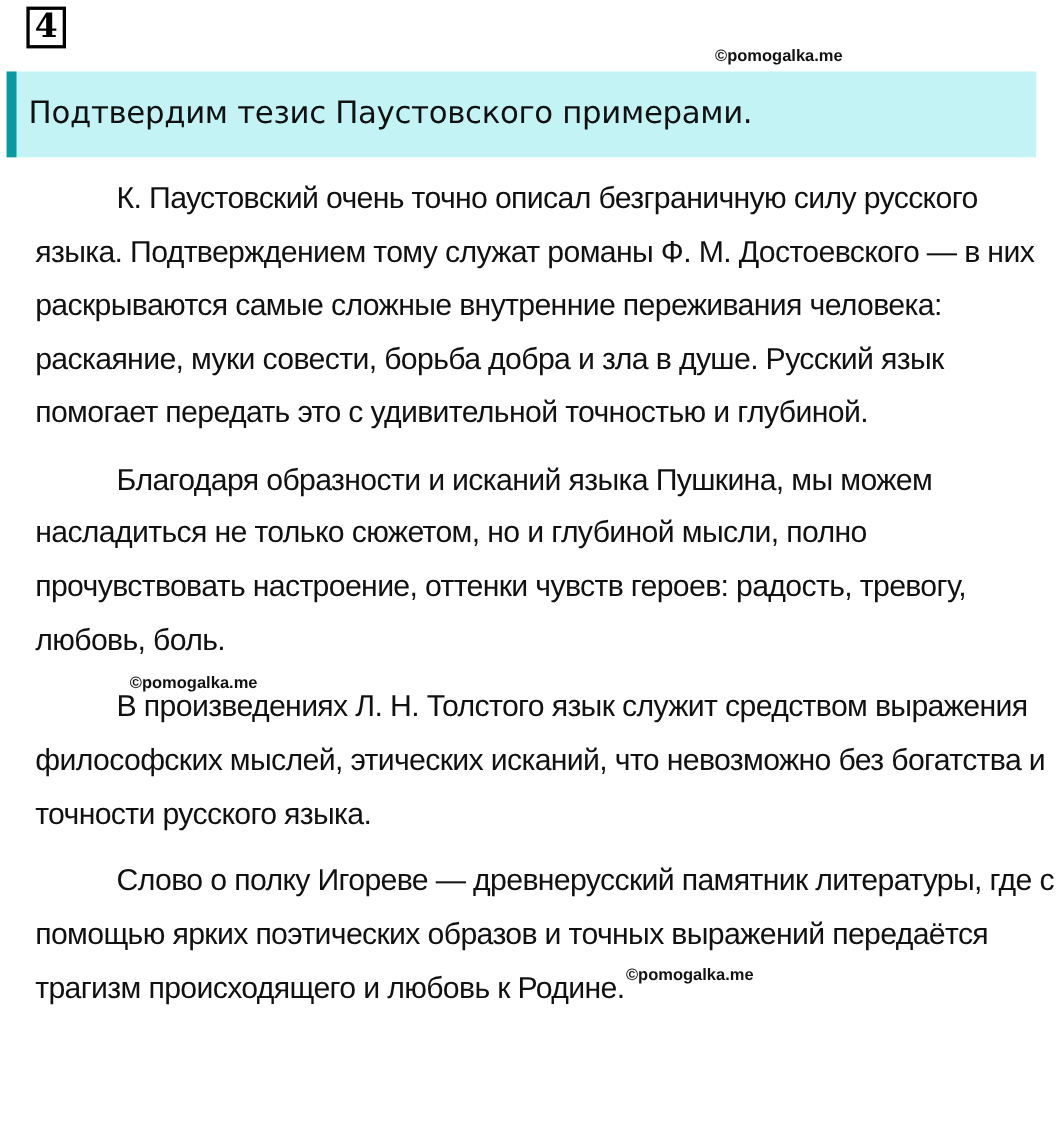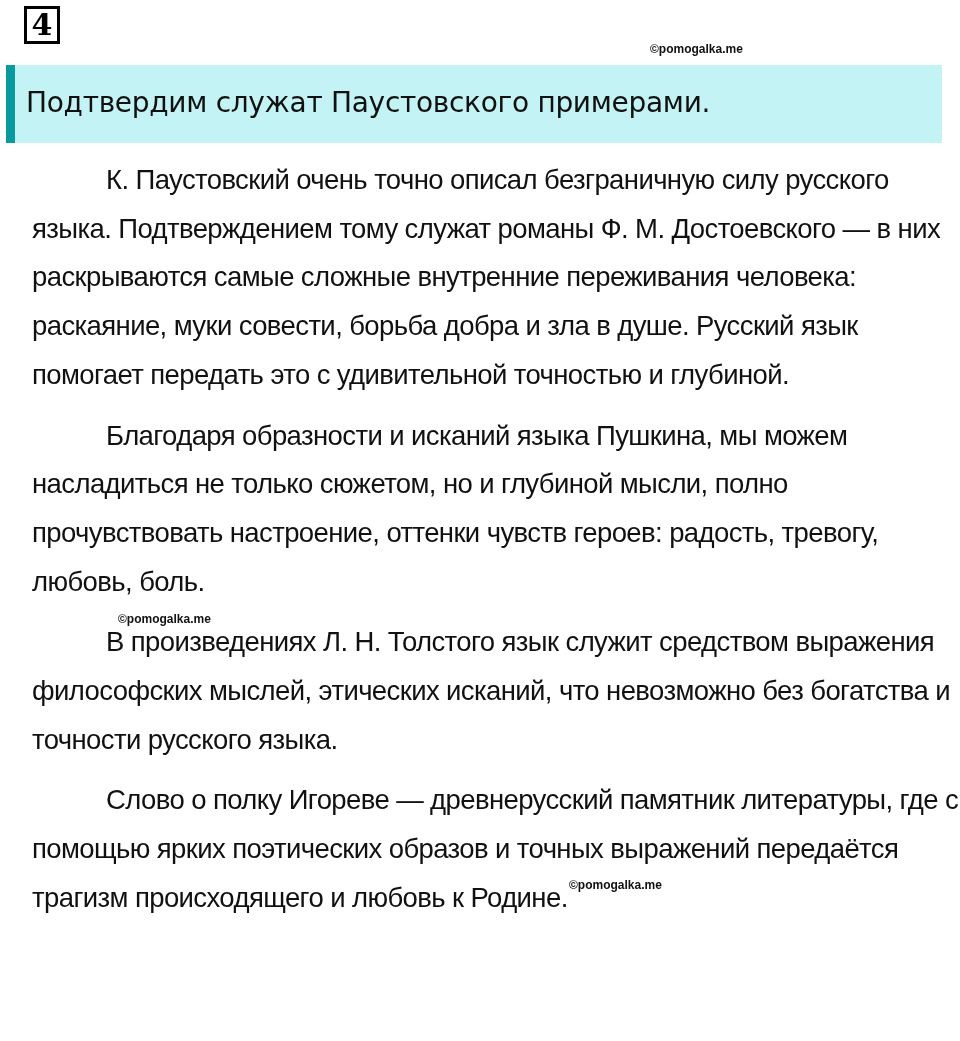--- a/index.html
+++ b/index.html
@@ -8,21 +8,21 @@
     font-family: "Liberation Sans", "DejaVu Sans", sans-serif; color: #111;
   }
   .num-box {
     position: absolute; left: 24px; top: 6px; width: 36px; height: 38px;
     border: 3px solid #000; box-sizing: border-box;
     font-family: "DejaVu Serif", "Liberation Serif", serif; font-weight: bold;
     font-size: 30px; line-height: 32px; text-align: center; color: #000;
   }
   .wm {
     position: absolute; font-family: "Liberation Sans", sans-serif; font-weight: bold;
-    font-size: 12px; color: #111; white-space: nowrap;
+    font-size: 15px; color: #111; white-space: nowrap;
   }
   .heading-bar {
     position: absolute; left: 6px; top: 65px; width: 936px; height: 78px;
     background: #c4f3f5; box-sizing: border-box;
   }
   .heading-accent {
     position: absolute; left: 0; top: 0; width: 9px; height: 100%; background: #079a9e;
   }
   .heading-text {
     position: absolute; left: 20px; top: 21px; font-size: 28px; color: #111;
@@ -37,21 +37,21 @@
 </style>
 </head>
 <body>
 
 <div class="num-box">4</div>
 
 <div class="wm" style="left:650px; top:42px;">©pomogalka.me</div>
 
 <div class="heading-bar">
   <div class="heading-accent"></div>
-  <div class="heading-text">Подтвердим служат Паустовского примерами.</div>
+  <div class="heading-text">Подтвердим тезис Паустовского примерами.</div>
 </div>
 
 <div class="content">
   <p class="para">К. Паустовский очень точно описал безграничную силу русского языка. Подтверждением тому служат романы Ф. М. Достоевского — в них раскрываются самые сложные внутренние переживания человека: раскаяние, муки совести, борьба добра и зла в душе. Русский язык помогает передать это с удивительной точностью и глубиной.</p>
   <p class="para">Благодаря образности и исканий языка Пушкина, мы можем насладиться не только сюжетом, но и глубиной мысли, полно прочувствовать настроение, оттенки чувств героев: радость, тревогу, любовь, боль.</p>
   <p class="para">В произведениях Л. Н. Толстого язык служит средством выражения философских мыслей, этических исканий, что невозможно без богатства и точности русского языка.</p>
   <p class="para">Слово о полку Игореве — древнерусский памятник литературы, где с помощью ярких поэтических образов и точных выражений передаётся трагизм происходящего и любовь к Родине.</p>
 </div>
 
 <div class="wm" style="left:118px; top:612px;">©pomogalka.me</div>

